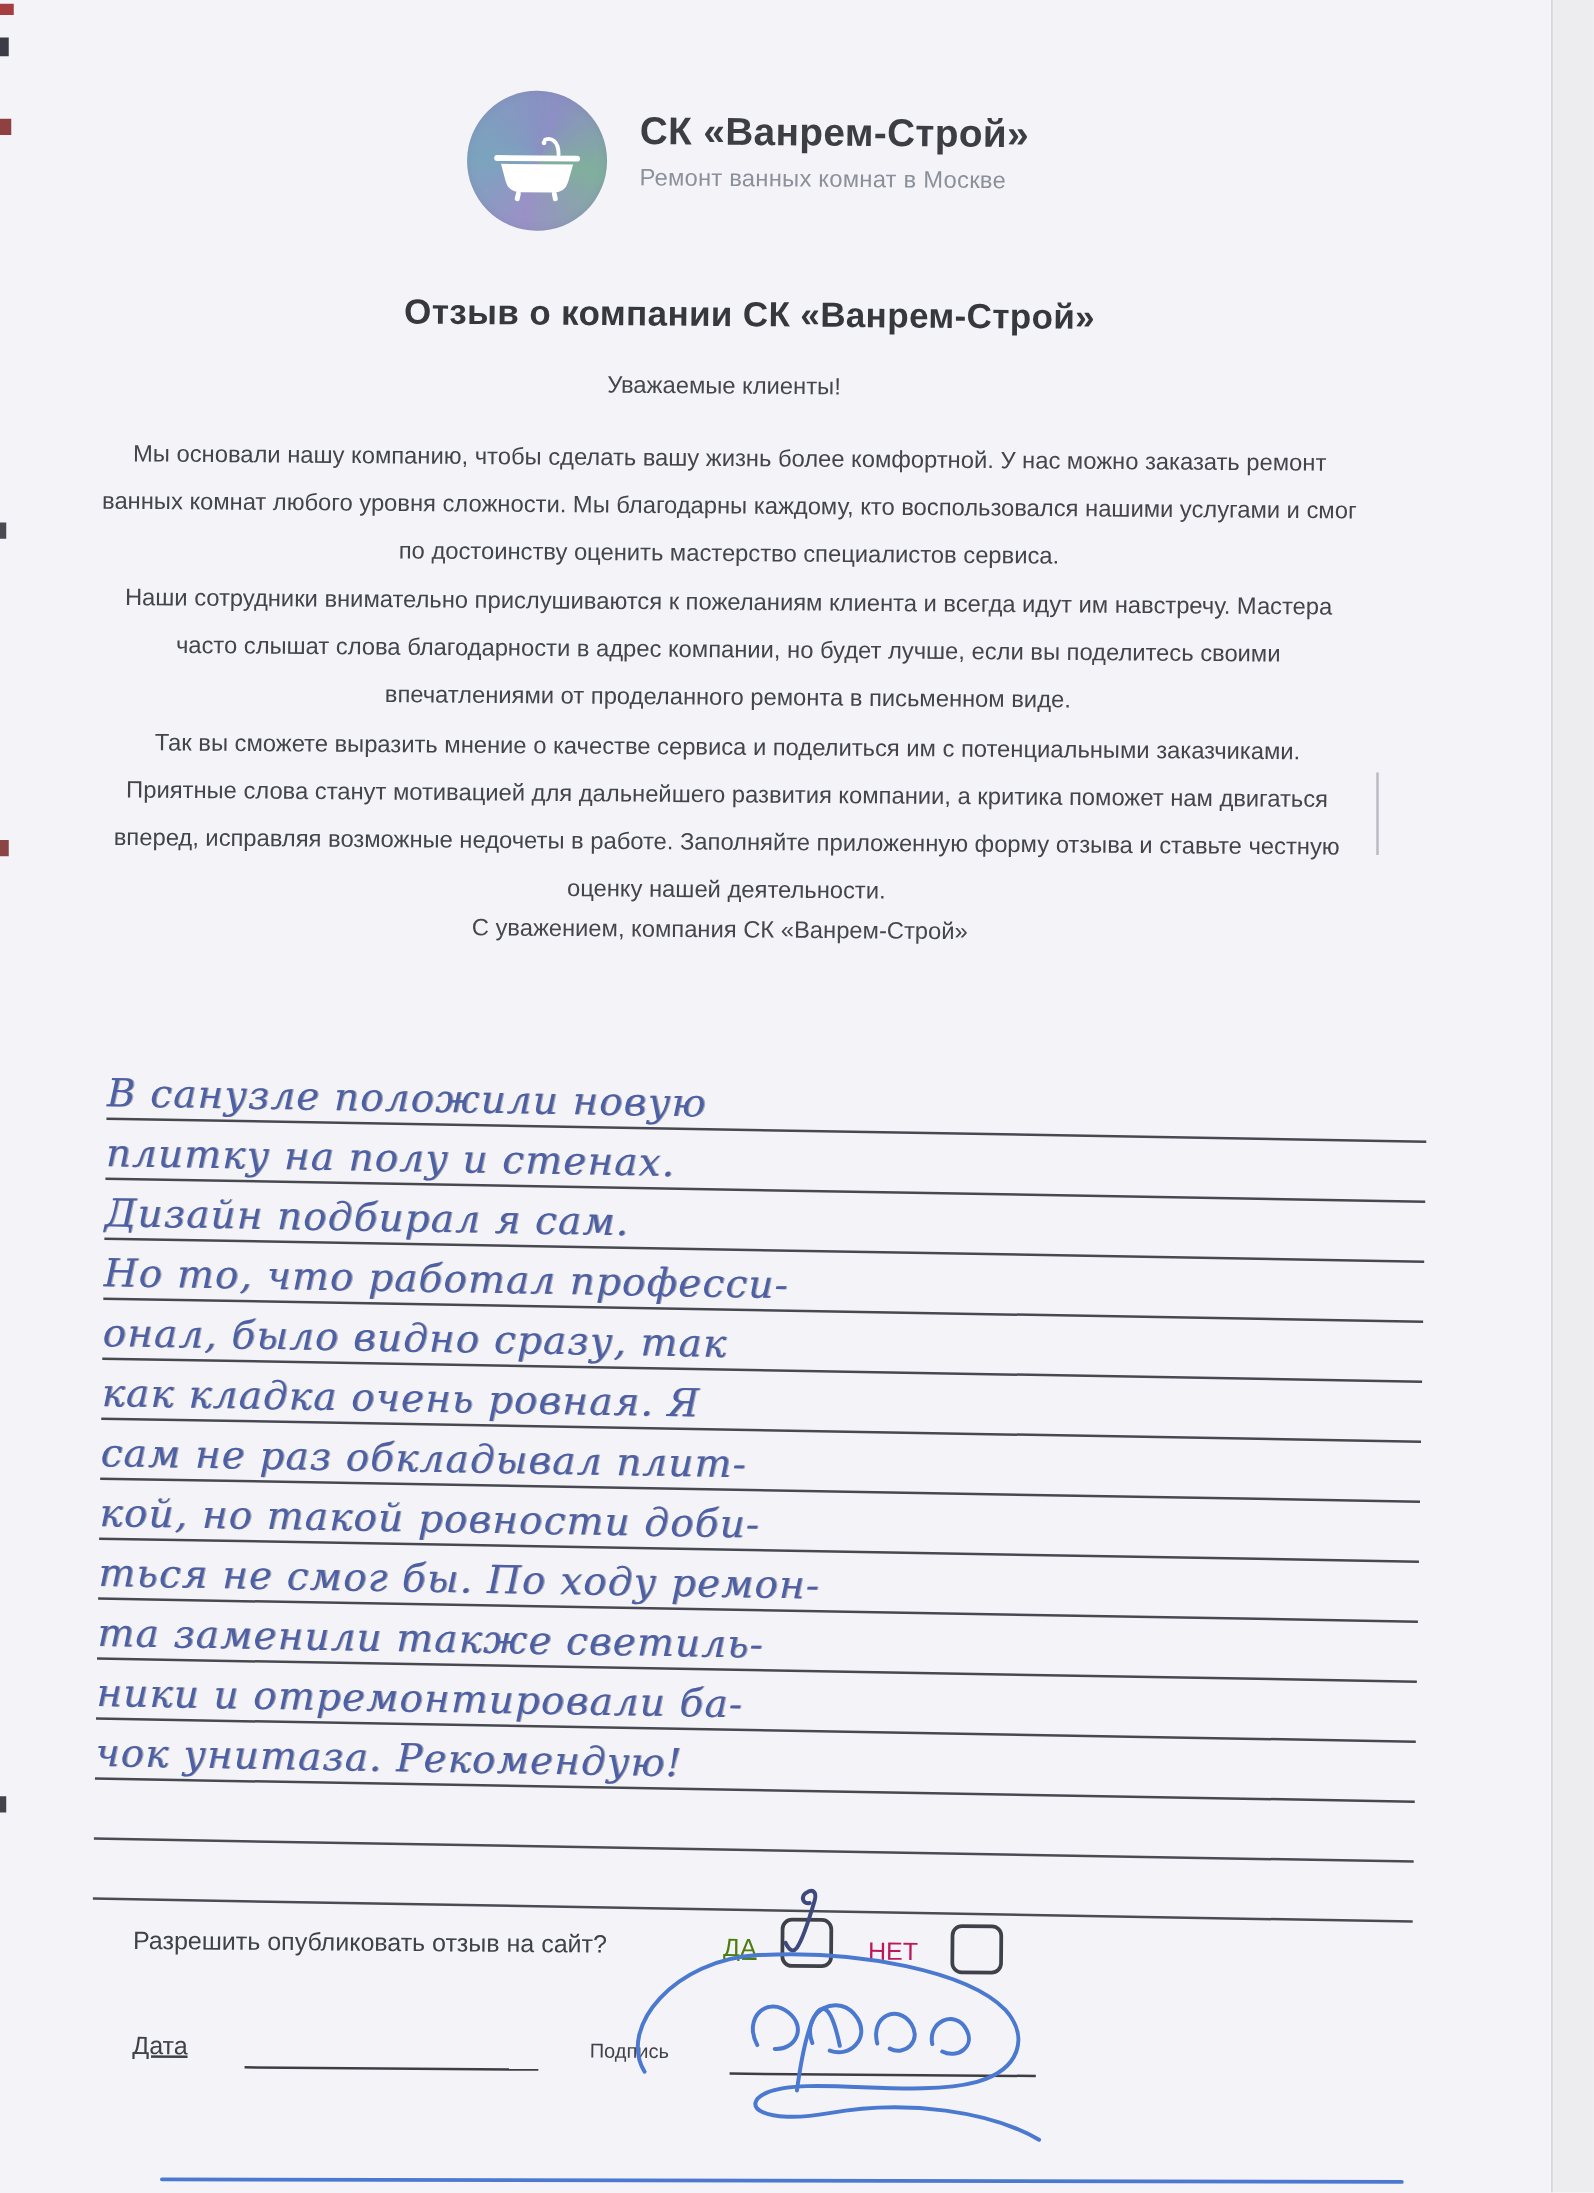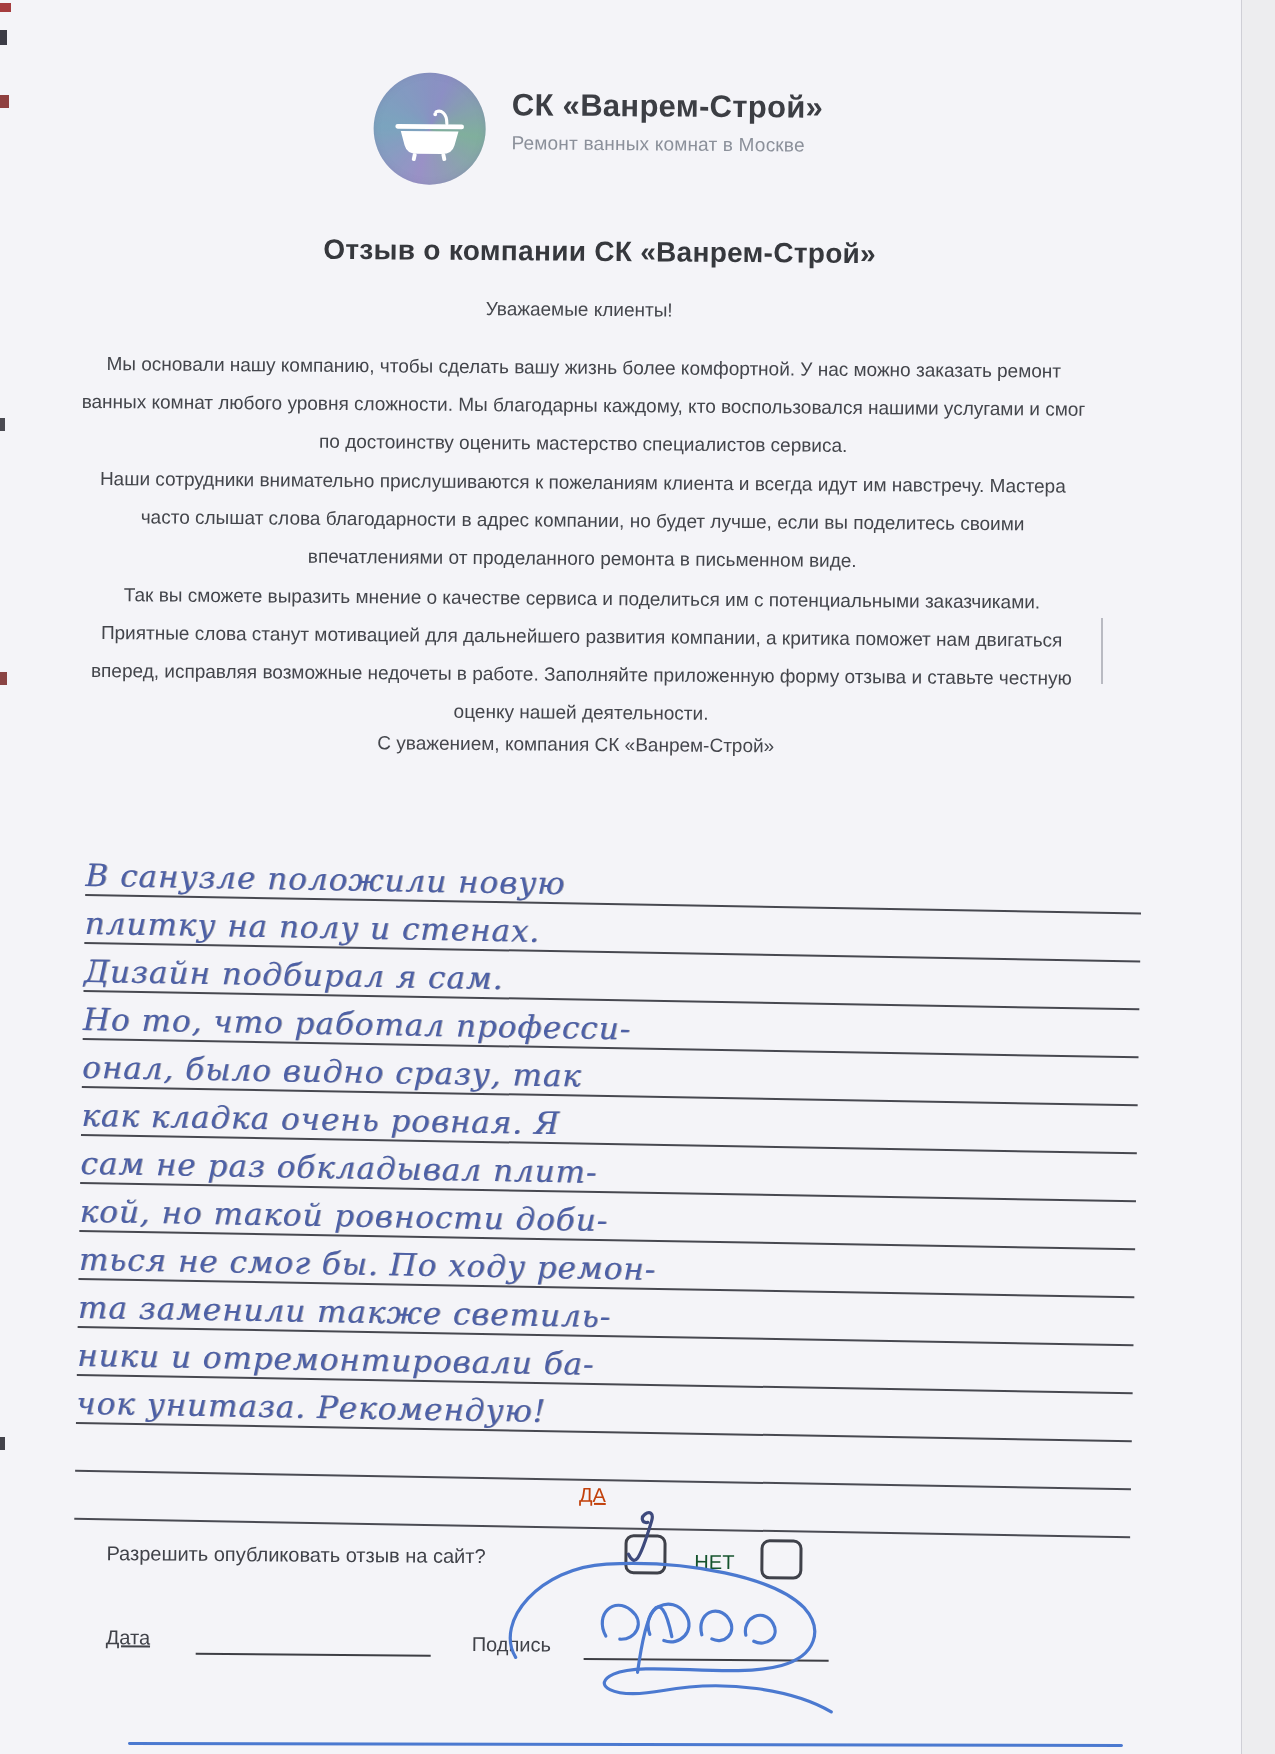--- a/index.html
+++ b/index.html
@@ -54,33 +54,33 @@
     height:45px;display:flex;align-items:flex-end;
     border-bottom:2px solid #474850;
     font-family:"DejaVu Serif",serif;font-style:italic;
     font-size:31px;letter-spacing:1px;color:#4d60a6;
     text-shadow:1px 0 0 rgba(75,75,88,.45);
     white-space:nowrap;overflow:visible;padding-bottom:1px;
   }
   .hw-line.empty{border-bottom:2px solid #4a4b53;}
   
   .pub-label{position:absolute;left:112px;top:1546px;font-size:20px;color:#404249;}
-  .yes-label{position:absolute;left:584px;top:1484px;font-size:20px;color:#c2410c;text-decoration:underline;}
+  .yes-label{position:absolute;left:584px;top:1548px;font-size:20px;color:#4d7c0f;text-decoration:underline;}
   .checkbox{
     position:absolute;width:36px;height:34px;border:3px solid #3f414a;border-radius:9px;
     background:transparent;
   }
   .yes-box{left:630px;top:1534px;}
   .no-box{left:766px;top:1538px;}
-  .no-label{position:absolute;left:700px;top:1550px;font-size:20px;color:#14532d;}
+  .no-label{position:absolute;left:700px;top:1550px;font-size:20px;color:#be185d;}
   .tick-svg{position:absolute;left:624px;top:1504px;}
   
   .date-label{position:absolute;left:112px;top:1630px;font-size:20px;color:#404249;text-decoration:underline;}
   .date-line{position:absolute;left:202px;top:1630px;width:235px;height:26px;border-bottom:2px solid #3d3e44;}
-  .sig-label{position:absolute;left:478px;top:1634px;font-size:20px;color:#404249;text-align:right;}
+  .sig-label{position:absolute;left:478px;top:1634px;font-size:16px;color:#404249;text-align:right;}
   .sig-line{position:absolute;left:590px;top:1634px;width:245px;height:24px;border-bottom:2px solid #3d3e44;}
   .signature-svg{position:absolute;left:494px;top:1540px;}
   
   .artifact{position:absolute;}
   .a1{left:0;top:3px;width:11px;height:9px;background:#a63d3f;}
   .a2{left:0;top:30px;width:7px;height:15px;background:#3c3c46;}
   .a3{left:0;top:95px;width:9px;height:13px;background:#8f4040;}
   .a4{left:0;top:418px;width:5px;height:13px;background:#4a4a52;}
   .a5{left:0;top:672px;width:7px;height:13px;background:#8a4444;}
   .a6{left:0;top:1437px;width:5px;height:13px;background:#43434b;}

